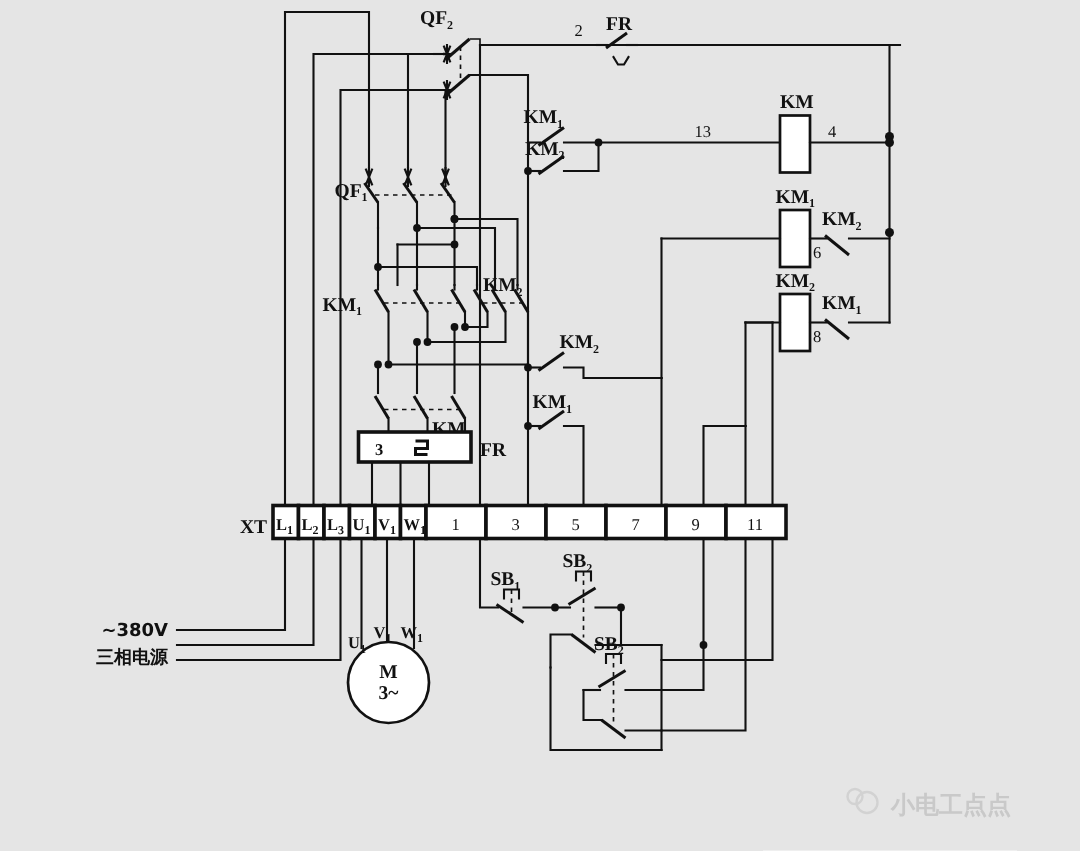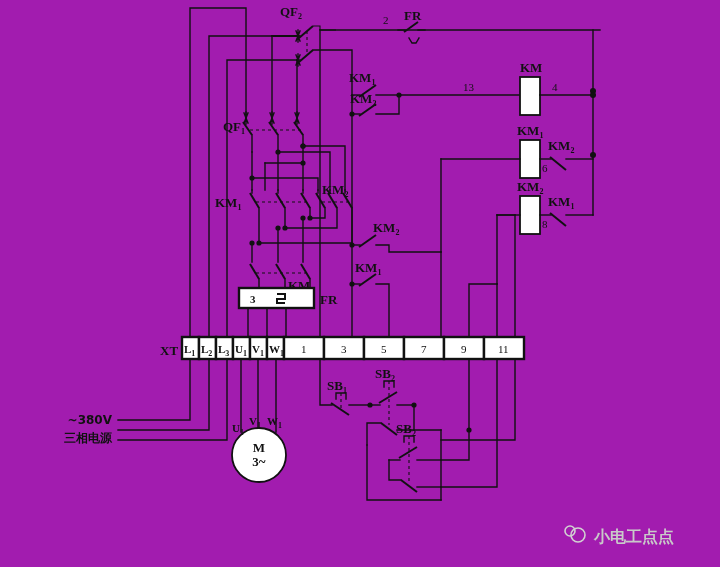--- a/index.html
+++ b/index.html
@@ -1,21 +1,21 @@
 <!DOCTYPE html>
 <html><head>
 <meta charset="utf-8">
 <style>
   html,body{margin:0;padding:0;background:#ffffff;}
   body{
     width:720px;height:567px;
     font-family:"Liberation Serif", serif;
     overflow:hidden;position:relative;
   }
-  #sheet{position:absolute;left:0;top:0;width:720px;height:567px;background:#a21caf;}
+  #sheet{position:absolute;left:0;top:0;width:720px;height:567px;background:#e5e5e5;}
   svg{display:block;}
   .lbl{font-family:"Liberation Serif", serif;font-weight:bold;fill:#111;}
   .lbl-sm{font-size:11px;}
   .lbl-md{font-size:13px;}
   .lbl-num{font-size:11px;font-weight:normal;font-family:"Liberation Serif",serif;fill:#111;}
   .sub{font-size:8px;font-weight:bold;}
   .cn{font-family:"DejaVu Sans", sans-serif;font-weight:bold;font-size:12px;fill:#111;}
   .wm{font-family:"DejaVu Sans", sans-serif;font-weight:bold;font-size:16px;fill:#c9c9c9;}
   .wire{stroke:#111;stroke-width:1.4;fill:none;stroke-linecap:square;}
   .wire-th{stroke:#111;stroke-width:2.0;fill:none;}

